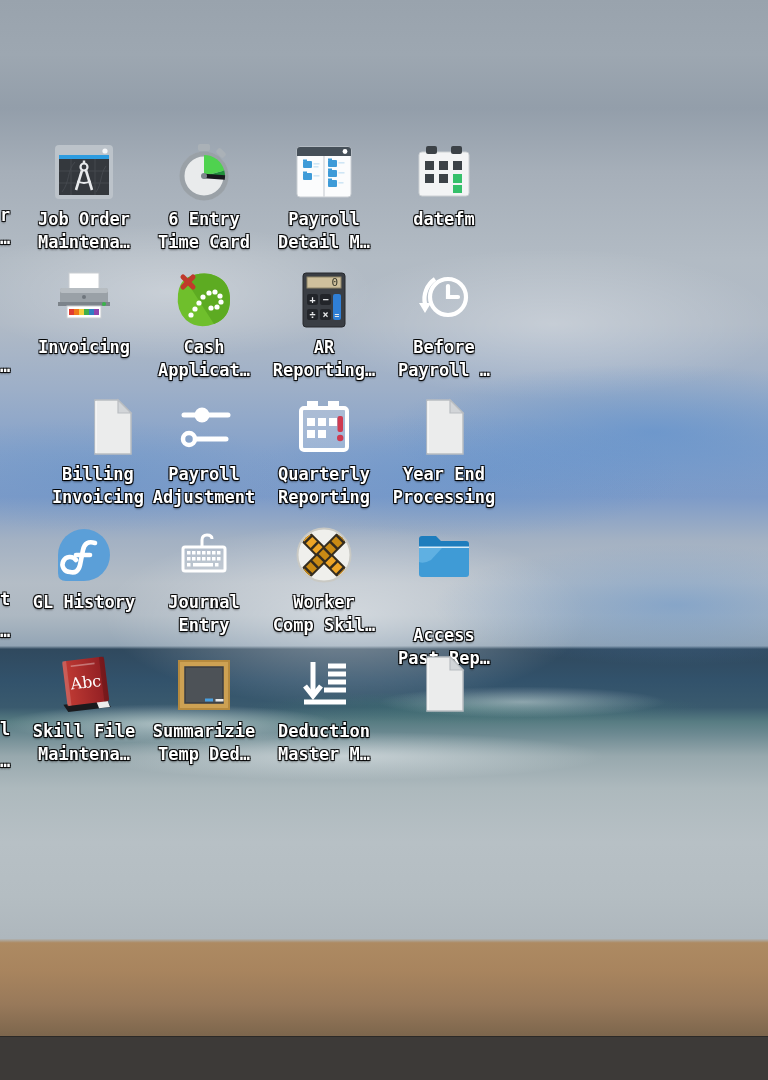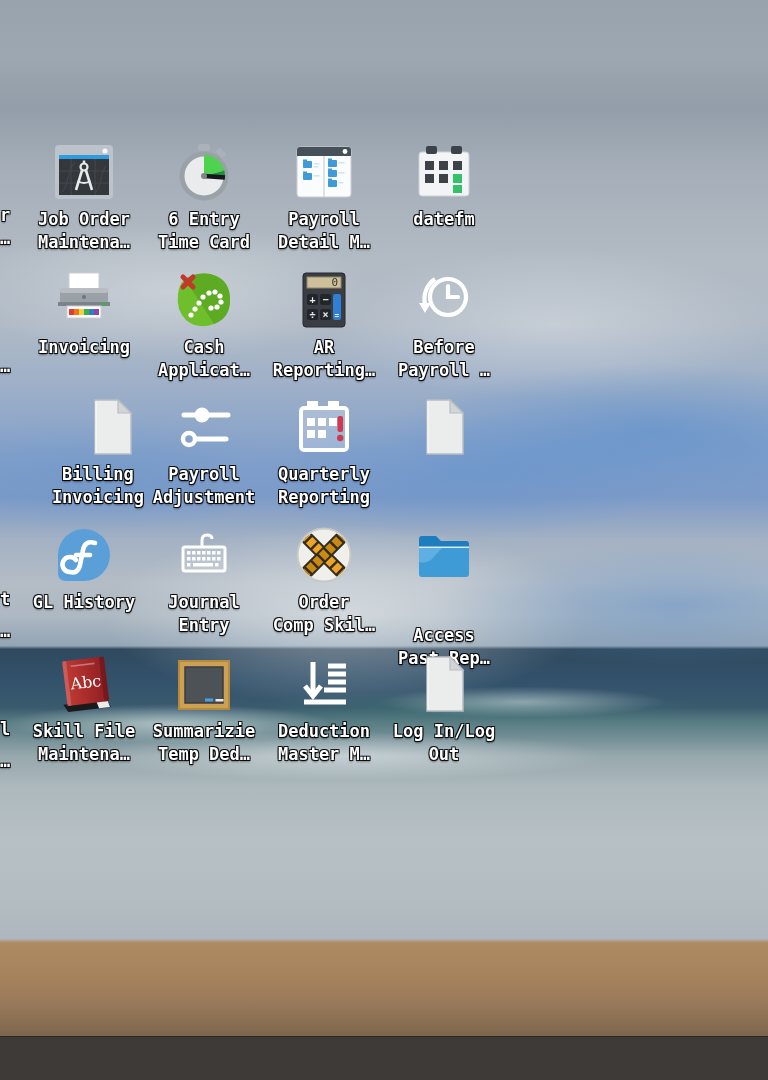--- a/index.html
+++ b/index.html
@@ -320,20 +320,24 @@
           <span>Reporting</span>
         </div>
   </div>
       <div class="desktop-icon" style="left: 384px; top: 395px;">
     <div class="icon-art">
           <svg viewBox="0 0 64 64">
             <path d="M15 5 H38 L51 18 V59 H15 Z" fill="#ebecec" stroke="#b9bdc1" stroke-width="1.5"></path>
             <path d="M38 5 L51 18 H38 Z" fill="#d2d5d8" stroke="#b9bdc1" stroke-width="1.2"></path>
             <path d="M16 6 V58" stroke="#f8f9f9" stroke-width="1.5"></path>
           </svg>
+        </div>
+    <div class="icon-label">
+          <span>Year End</span>
+          <span>Processing</span>
         </div>
   </div>
       <div class="desktop-icon" style="left: 24px; top: 523px;">
     <div class="icon-art">
           <svg viewBox="0 0 64 64">
             <path d="M32 6 a26 26 0 0 1 0 52 H14 q-8 0 -8 -8 V32 a26 26 0 0 1 26 -26 Z" fill="#5b9fd8"></path>
             <g stroke="#ffffff" stroke-width="4.6" fill="none" stroke-linecap="round">
               <path d="M43 20 q-10 -3 -12 7 l-3 15 q-2 9 -10 7 a7.5 7.5 0 1 1 6 -12"></path>
               <path d="M24 32 h14"></path>
             </g>
@@ -405,21 +409,21 @@
                   <rect x="29" y="27.5" width="6.5" height="9"></rect>
                   <rect x="38" y="27.5" width="6.5" height="9"></rect>
                   <rect x="47" y="27.5" width="6.5" height="9"></rect>
                   <rect x="56" y="27.5" width="6.5" height="9"></rect>
                 </g>
               </g>
             </g>
           </svg>
         </div>
     <div class="icon-label">
-          <span>Order</span>
+          <span>Worker</span>
           <span>Comp Skil…</span>
         </div>
   </div>
       <div class="desktop-icon" style="left: 384px; top: 523px; gap: 33px;">
     <div class="icon-art">
           <svg viewBox="0 0 64 64">
             <path d="M7 16 q0 -3 3 -3 h14 l5 5 h25 q3 0 3 3 v4 H7 Z" fill="#1e7dbd"></path>
             <rect x="7" y="23.5" width="50" height="1.5" fill="#d7ecf8"></rect>
             <path d="M7 25 h50 v26 q0 3 -3 3 H10 q-3 0 -3 -3 Z" fill="#3f9bd6"></path>
             <path d="M7 25 L30 25 L19 37 Q12 41 7 39 Z" fill="#5fb0e2"></path>
@@ -489,24 +493,20 @@
         </div>
   </div>
       <div class="desktop-icon" style="left: 384px; top: 652px;">
     <div class="icon-art">
           <svg viewBox="0 0 64 64">
             <path d="M15 5 H38 L51 18 V59 H15 Z" fill="#ebecec" stroke="#b9bdc1" stroke-width="1.5"></path>
             <path d="M38 5 L51 18 H38 Z" fill="#d2d5d8" stroke="#b9bdc1" stroke-width="1.2"></path>
             <path d="M16 6 V58" stroke="#f8f9f9" stroke-width="1.5"></path>
           </svg>
         </div>
-    <div class="icon-label">
-          <span>Log In/Log</span>
-          <span>Out</span>
-        </div>
   </div>
     </div>
   <div id="clipped">
       <span class="clipped-label" style="top: 204px;">r</span>
       <span class="clipped-label" style="top: 227px;">…</span>
       <span class="clipped-label" style="top: 355px;">…</span>
       <span class="clipped-label" style="top: 588px;">t</span>
       <span class="clipped-label" style="top: 620px;">…</span>
       <span class="clipped-label" style="top: 718px;">l</span>
       <span class="clipped-label" style="top: 750px;">…</span>

